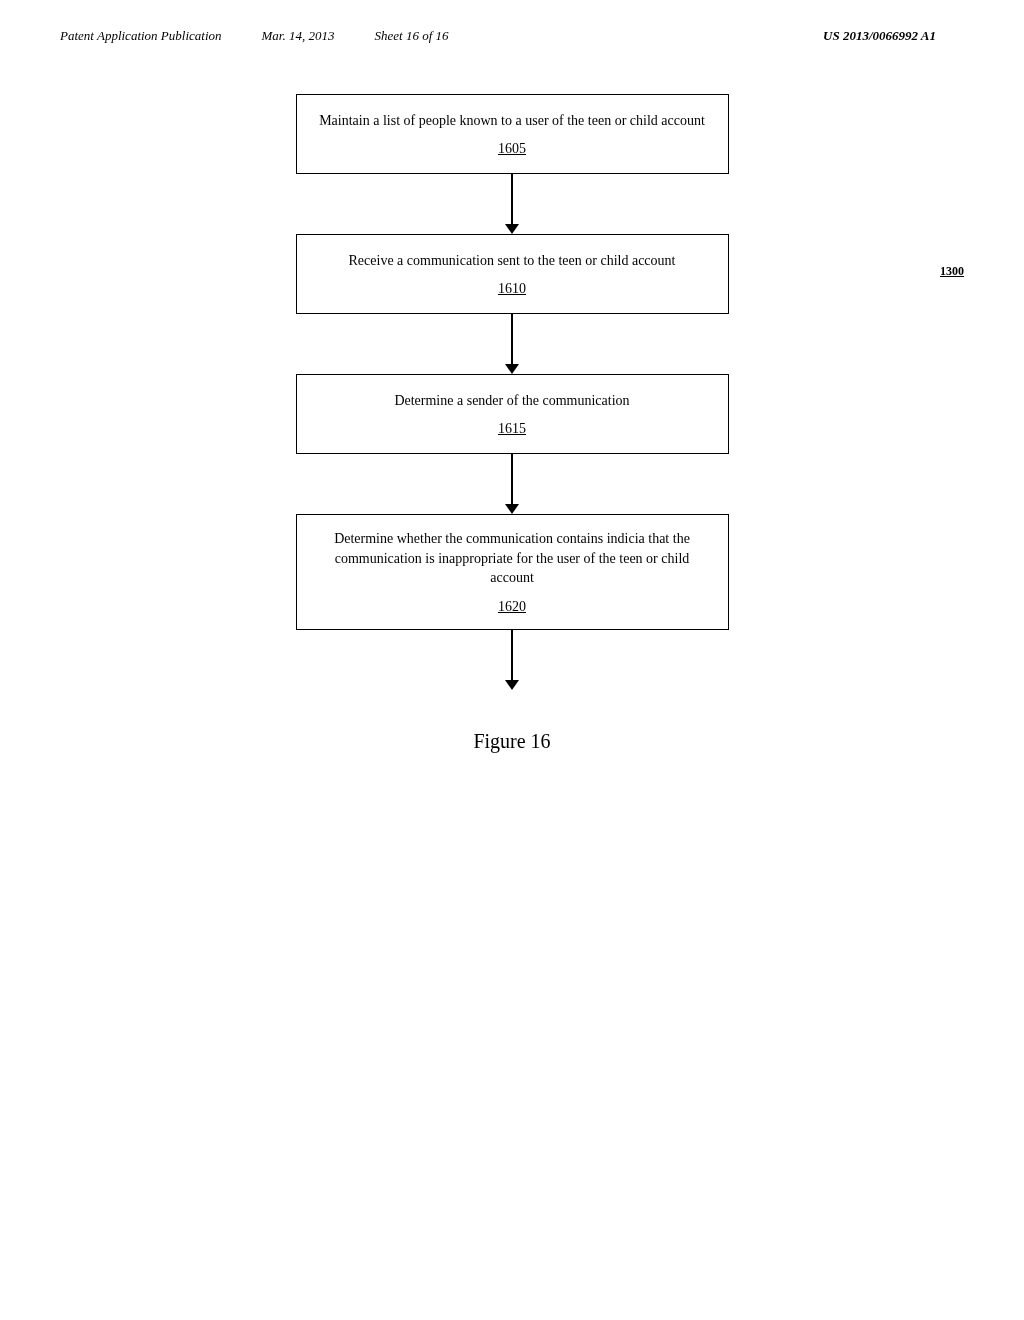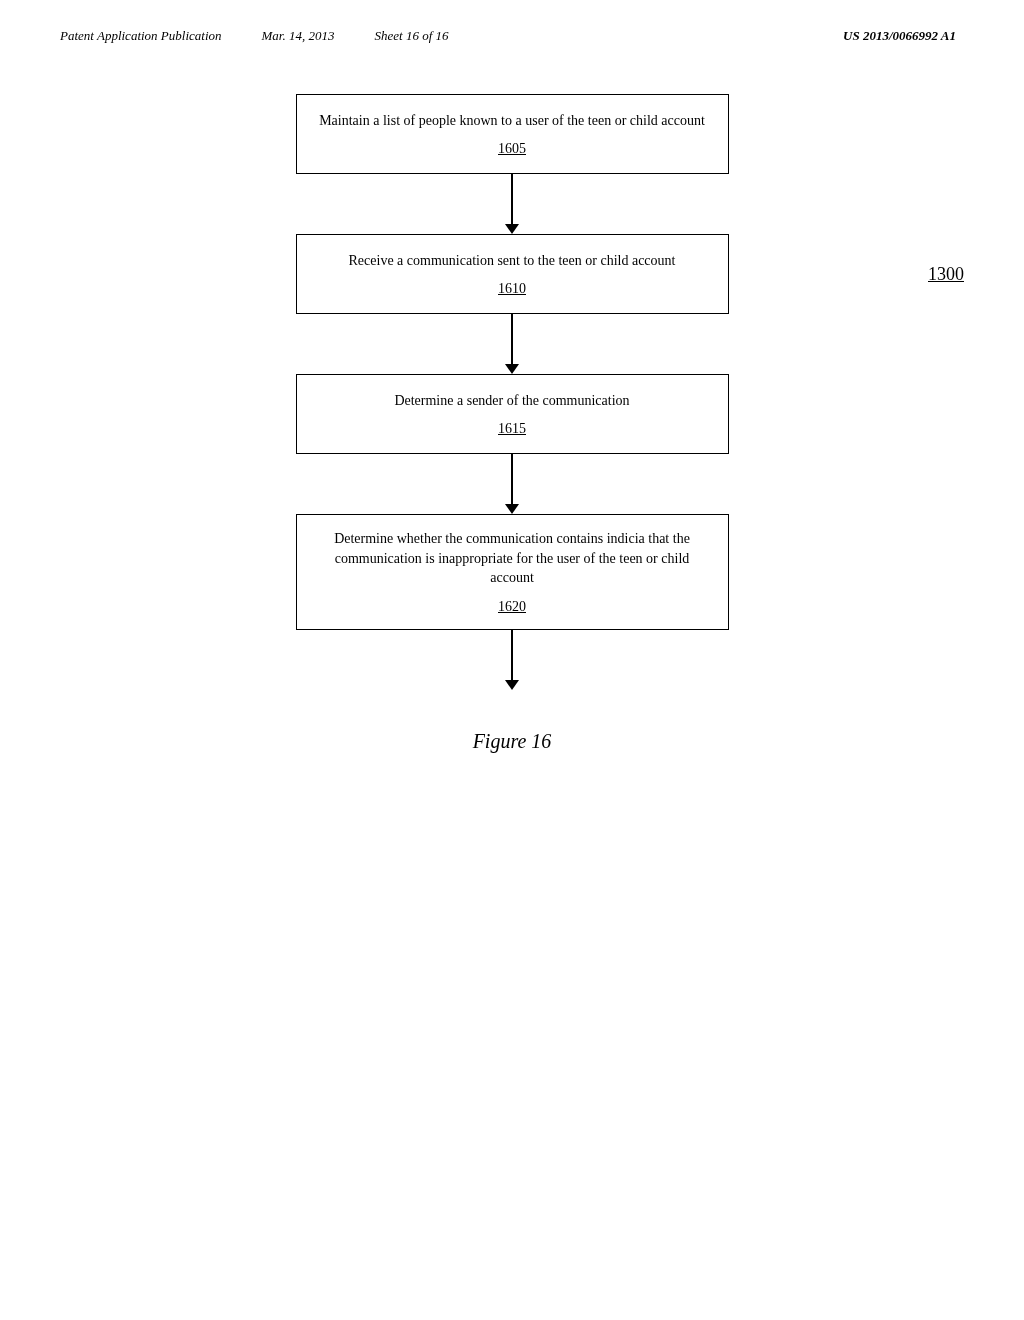--- a/index.html
+++ b/index.html
@@ -10,21 +10,21 @@
       width: 1024px;
       min-height: 1320px;
       position: relative;
       color: #000000;
     }
 
     .page-header {
       display: flex;
       justify-content: space-between;
       align-items: baseline;
-      padding: 28px 68px 0 60px;
+      padding: 28px 88px 0 60px;
       font-size: 13px;
       font-style: italic;
     }
 
     .header-left {
       display: flex;
       gap: 40px;
     }
 
     .header-right {
@@ -84,30 +84,29 @@
       height: 0;
       border-left: 7px solid transparent;
       border-right: 7px solid transparent;
       border-top: 10px solid #000;
     }
 
     .figure-label {
       text-align: center;
       font-size: 20px;
       margin-top: 40px;
-      font-style: italic;
     }
 
     .diagram-label-1300 {
       position: absolute;
       right: 60px;
       top: 220px;
-      font-size: 18px;
+      font-size: 12px;
       text-decoration: underline;
-      font-weight: normal;
+      font-weight: bold;
     }
   </style>
 </head>
 <body>
 
 <div class="page-header">
   <div class="header-left">
     <span>Patent Application Publication</span>
     <span>Mar. 14, 2013</span>
     <span>Sheet 16 of 16</span>

